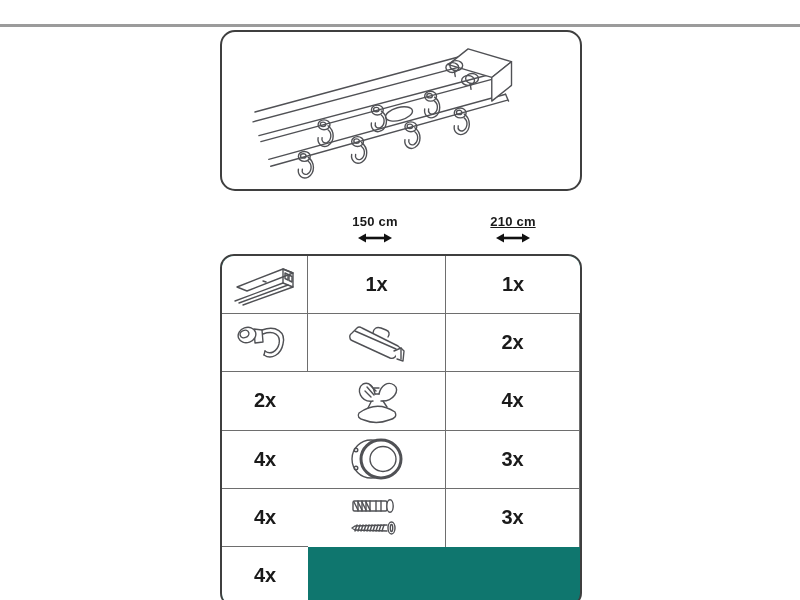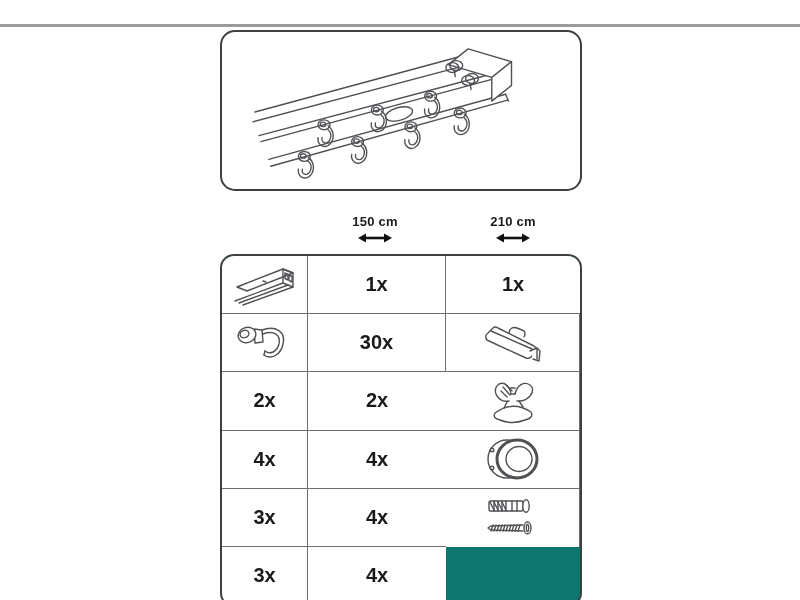--- a/index.html
+++ b/index.html
@@ -11,21 +11,21 @@
   .illustration-box{
     position:absolute;left:220px;top:6px;width:362px;height:161px;
     border:2px solid #3f3f3f;border-radius:15px;box-sizing:border-box;
     background:#fff;display:flex;align-items:center;justify-content:center;
   }
   .size-header{
     position:absolute;top:190px;display:flex;flex-direction:column;
     align-items:center;gap:3px;
   }
   .size-header.col150{left:306px;width:138px;}
-  .size-header.col210{left:444px;width:138px;}
+  .size-header.col210{left:444px;width:138px;text-decoration:underline;}
   .size-label{font-size:13px;font-weight:bold;letter-spacing:0.2px;}
   .parts-table{
     position:absolute;left:220px;top:230px;width:362px;height:353px;
     border:2px solid #3f3f3f;border-radius:14px;box-sizing:border-box;
     overflow:hidden;background:#0f766e;
     display:grid;grid-template-columns:86px 138px 1fr;grid-auto-rows:1fr;
   }
   .cell{
     border-right:1px solid #6e6e6e;border-bottom:1px solid #6e6e6e;
     display:flex;align-items:center;justify-content:center;box-sizing:border-box;
@@ -134,21 +134,20 @@
         <g class="lineart">
           <path d="M23,12 L31,13 L32,25 L24,26 Z"></path>
           <path d="M31,13 C45,8 55,15 52,27 C50,38 40,43 33,38"></path>
           <path d="M32,17 C43,13 50,18 48,27 C46,35 39,38 34,34"></path>
           <line x1="33" y1="38" x2="34" y2="34"></line>
           <ellipse cx="16" cy="18" rx="9" ry="7.5" transform="rotate(-20 16 18)" fill="#fff"></ellipse>
           <ellipse cx="13.5" cy="17" rx="4.5" ry="3.6" transform="rotate(-20 13.5 17)"></ellipse>
         </g>
       </svg>
     </div>
-    <div class="cell qty">30x</div>
 
     <div class="cell">
       <svg viewBox="0 0 68 52" width="70" height="52">
         <g class="lineart">
           <path d="M30,16 Q31,9 38,11 L43,13 Q48,15 45,20"></path>
           <path d="M7,21 Q6,18 9,16 L14,11 Q16,9 19,11 L55,29 Q58,31 56,34 L52,40 Q50,42 47,41 L10,24 Q7,23 7,21 Z" fill="#fff"></path>
           <line x1="12" y1="14" x2="53" y2="32"></line>
           <path d="M51,34 L58,31 L61,34 L60,44 L54,42" fill="#fff"></path>
           <line x1="58" y1="31" x2="58" y2="42"></line>
         </g>

